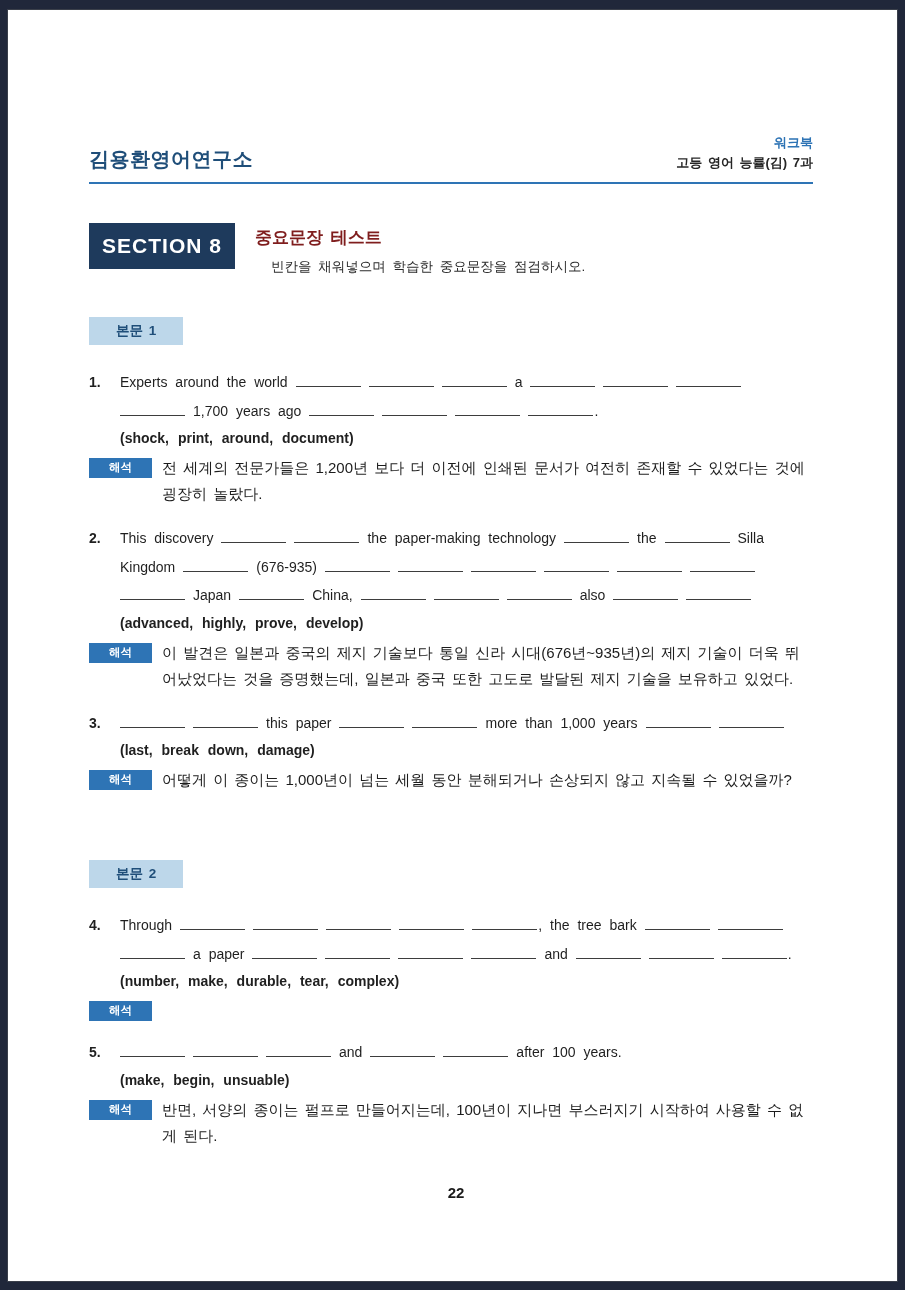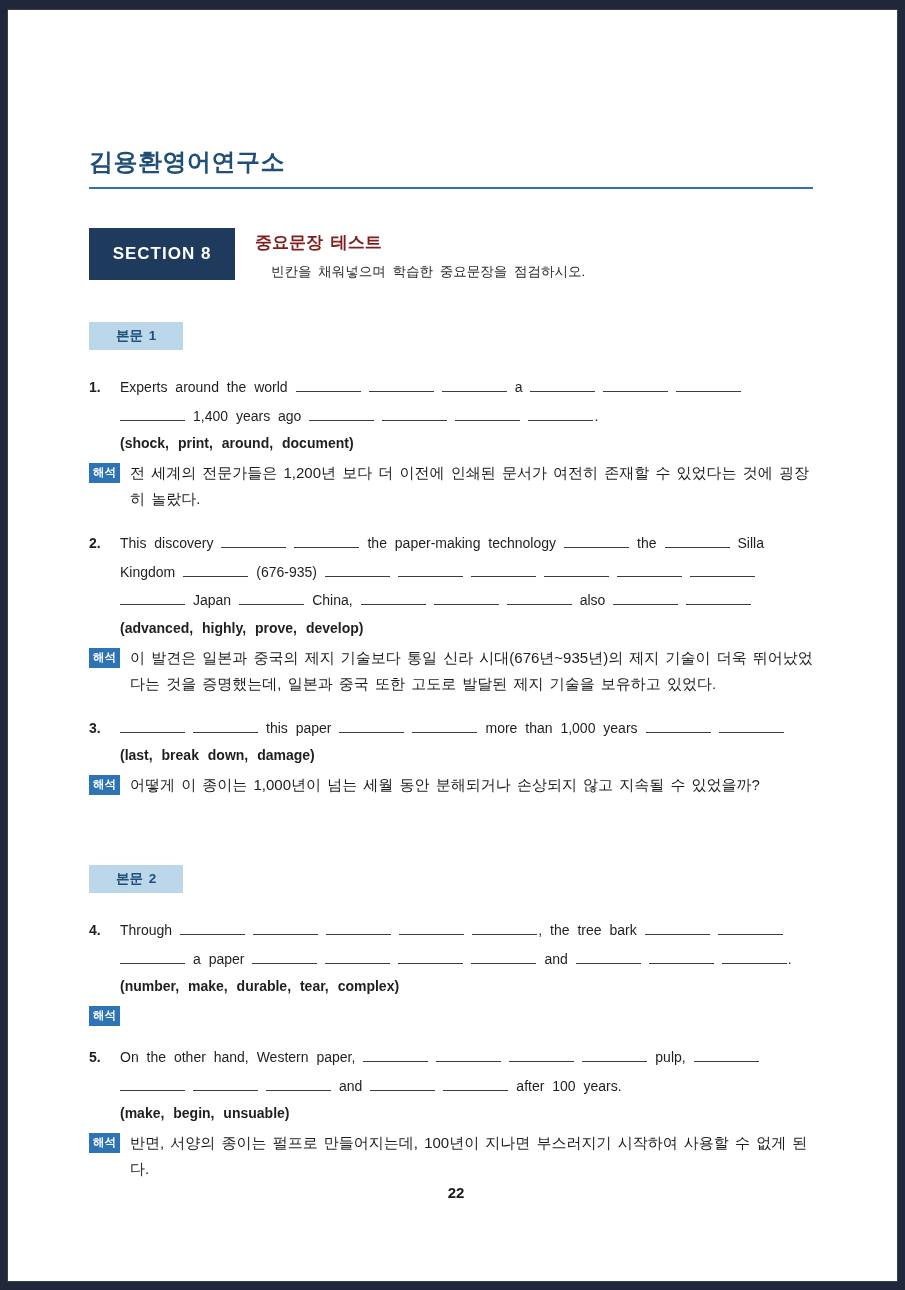--- a/index.html
+++ b/index.html
@@ -19,32 +19,32 @@
     border: 1px solid #3a3f4a;
   }
   .page-content {
     position: absolute; inset: 0;
     padding: 88px 84px 0 81px;
     color: var(--c-ink, #1f1f1f);
   }
 
   
   .header { display: flex; justify-content: space-between; align-items: flex-end; }
-  .brand { font-size: 24px; font-weight: bold; color: var(--c-brand, #1f4e79); letter-spacing: 0.5px; margin-top: 48px; }
+  .brand { font-size: 20px; font-weight: bold; color: var(--c-brand, #1f4e79); letter-spacing: 0.5px; margin-top: 48px; }
   .header-right { text-align: right; line-height: 1.55; }
   .book-label { font-size: 13px; font-weight: bold; color: var(--c-accent, #2e74b5); }
   .course-label { font-size: 13px; font-weight: bold; color: #262626; word-spacing: 2px; }
   .header-rule { height: 2px; background: var(--c-accent, #2e74b5); margin-top: 9px; }
 
   
   .section { display: flex; margin-top: 39px; align-items: stretch; }
   .section-box {
-    width: 146px; height: 52px;
+    width: 146px; height: 46px;
     background: var(--c-section-box, #1e3a5c);
-    color: #ffffff; font-size: 17px; font-weight: bold; letter-spacing: 1px;
+    color: #ffffff; font-size: 21px; font-weight: bold; letter-spacing: 1px;
     display: flex; align-items: center; justify-content: center;
     flex: 0 0 auto;
   }
   .section-text { margin-left: 20px; padding-top: 3px; }
   .section-title { font-size: 17px; font-weight: bold; color: #7f1d1d; word-spacing: 3px; }
   .section-subtitle { font-size: 13.5px; color: #2b2b2b; margin-top: 9px; word-spacing: 3px; margin-left: 16px; }
 
   
   .passage-badge {
     display: inline-block;
@@ -71,21 +71,21 @@
   }
   .punct { margin-left: 1px; }
   .word-bank { font-size: 14px; font-weight: bold; margin-top: 1px; word-spacing: 5px; }
 
   
   .trans-row { display: flex; align-items: flex-start; margin-top: 12px; }
   .trans-badge {
     flex: 0 0 auto;
     background: var(--c-accent, #2e74b5);
     color: #ffffff; font-size: 11.5px; font-weight: bold;
-    padding: 2px 4px 3px;
+    padding: 2px 20px 3px;
     margin-right: 10px;
     margin-top: 0px;
     text-align: center;
   }
   .trans-text { font-size: 15px; line-height: 26px; color: #1c1c1c; margin-top: -3px; word-spacing: 2px; }
 
   .group-gap { height: 26px; }
 
   
   .page-number {
@@ -95,36 +95,40 @@
 </style>
 </head>
 <body>
 
 <div class="viewport">
   <div class="page">
     <div class="page-content">
 
       <div class="header">
         <div class="brand">김용환영어연구소</div>
+        <div class="header-right">
+          <div class="book-label">워크북</div>
+          <div class="course-label">고등 영어 능률(김) 7과</div>
+        </div>
       </div>
       <div class="header-rule"></div>
 
       <div class="section">
         <div class="section-box">SECTION 8</div>
         <div class="section-text">
           <div class="section-title">중요문장 테스트</div>
           <div class="section-subtitle">빈칸을 채워넣으며 학습한 중요문장을 점검하시오.</div>
         </div>
       </div>
 
       <div id="worksheet-body"><div class="passage-badge">본문 1</div><div class="q-item">
             <div class="q-num">1.</div>
             <div class="q-body">
               <div class="q-line"><span class="tok">Experts around the world</span><span class="tok"><span class="blank"></span></span><span class="tok"><span class="blank"></span></span><span class="tok"><span class="blank"></span></span><span class="tok">a</span><span class="tok"><span class="blank"></span></span><span class="tok"><span class="blank"></span></span><span class="tok"><span class="blank"></span></span></div>
-              <div class="q-line"><span class="tok"><span class="blank"></span></span><span class="tok">1,400 years ago</span><span class="tok"><span class="blank"></span></span><span class="tok"><span class="blank"></span></span><span class="tok"><span class="blank"></span></span><span class="tok"><span class="blank"></span><span class="punct">.</span></span></div>
+              <div class="q-line"><span class="tok"><span class="blank"></span></span><span class="tok">1,700 years ago</span><span class="tok"><span class="blank"></span></span><span class="tok"><span class="blank"></span></span><span class="tok"><span class="blank"></span></span><span class="tok"><span class="blank"></span><span class="punct">.</span></span></div>
               <div class="word-bank">(shock, print, around, document)</div>
             </div>
           </div><div class="trans-row">
             <span class="trans-badge">해석</span>
             <span class="trans-text">전 세계의 전문가들은 1,200년 보다 더 이전에 인쇄된 문서가 여전히 존재할 수 있었다는 것에 굉장히 놀랐다.</span>
           </div><div class="q-item">
             <div class="q-num">2.</div>
             <div class="q-body">
               <div class="q-line"><span class="tok">This discovery</span><span class="tok"><span class="blank"></span></span><span class="tok"><span class="blank"></span></span><span class="tok">the paper-making technology</span><span class="tok"><span class="blank"></span></span><span class="tok">the</span><span class="tok"><span class="blank"></span></span><span class="tok">Silla</span></div>
               <div class="q-line"><span class="tok">Kingdom</span><span class="tok"><span class="blank"></span></span><span class="tok">(676-935)</span><span class="tok"><span class="blank"></span></span><span class="tok"><span class="blank"></span></span><span class="tok"><span class="blank"></span></span><span class="tok"><span class="blank"></span></span><span class="tok"><span class="blank"></span></span><span class="tok"><span class="blank"></span></span></div>
@@ -148,21 +152,20 @@
             <div class="q-body">
               <div class="q-line"><span class="tok">Through</span><span class="tok"><span class="blank"></span></span><span class="tok"><span class="blank"></span></span><span class="tok"><span class="blank"></span></span><span class="tok"><span class="blank"></span></span><span class="tok"><span class="blank"></span><span class="punct">,</span></span><span class="tok">the tree bark</span><span class="tok"><span class="blank"></span></span><span class="tok"><span class="blank"></span></span></div>
               <div class="q-line"><span class="tok"><span class="blank"></span></span><span class="tok">a paper</span><span class="tok"><span class="blank"></span></span><span class="tok"><span class="blank"></span></span><span class="tok"><span class="blank"></span></span><span class="tok"><span class="blank"></span></span><span class="tok">and</span><span class="tok"><span class="blank"></span></span><span class="tok"><span class="blank"></span></span><span class="tok"><span class="blank"></span><span class="punct">.</span></span></div>
               <div class="word-bank">(number, make, durable, tear, complex)</div>
             </div>
           </div><div class="trans-row">
             <span class="trans-badge">해석</span>
           </div><div class="q-item">
             <div class="q-num">5.</div>
             <div class="q-body">
-              <div class="q-line"><span class="tok">On the other hand, Western paper,</span><span class="tok"><span class="blank"></span></span><span class="tok"><span class="blank"></span></span><span class="tok"><span class="blank"></span></span><span class="tok"><span class="blank"></span></span><span class="tok">pulp,</span><span class="tok"><span class="blank"></span></span></div>
               <div class="q-line"><span class="tok"><span class="blank"></span></span><span class="tok"><span class="blank"></span></span><span class="tok"><span class="blank"></span></span><span class="tok">and</span><span class="tok"><span class="blank"></span></span><span class="tok"><span class="blank"></span></span><span class="tok">after 100 years.</span></div>
               <div class="word-bank">(make, begin, unsuable)</div>
             </div>
           </div><div class="trans-row">
             <span class="trans-badge">해석</span>
             <span class="trans-text">반면, 서양의 종이는 펄프로 만들어지는데, 100년이 지나면 부스러지기 시작하여 사용할 수 없게 된다.</span>
           </div><div class="group-gap"></div></div>
 
       <div class="page-number">22</div>
     </div>

